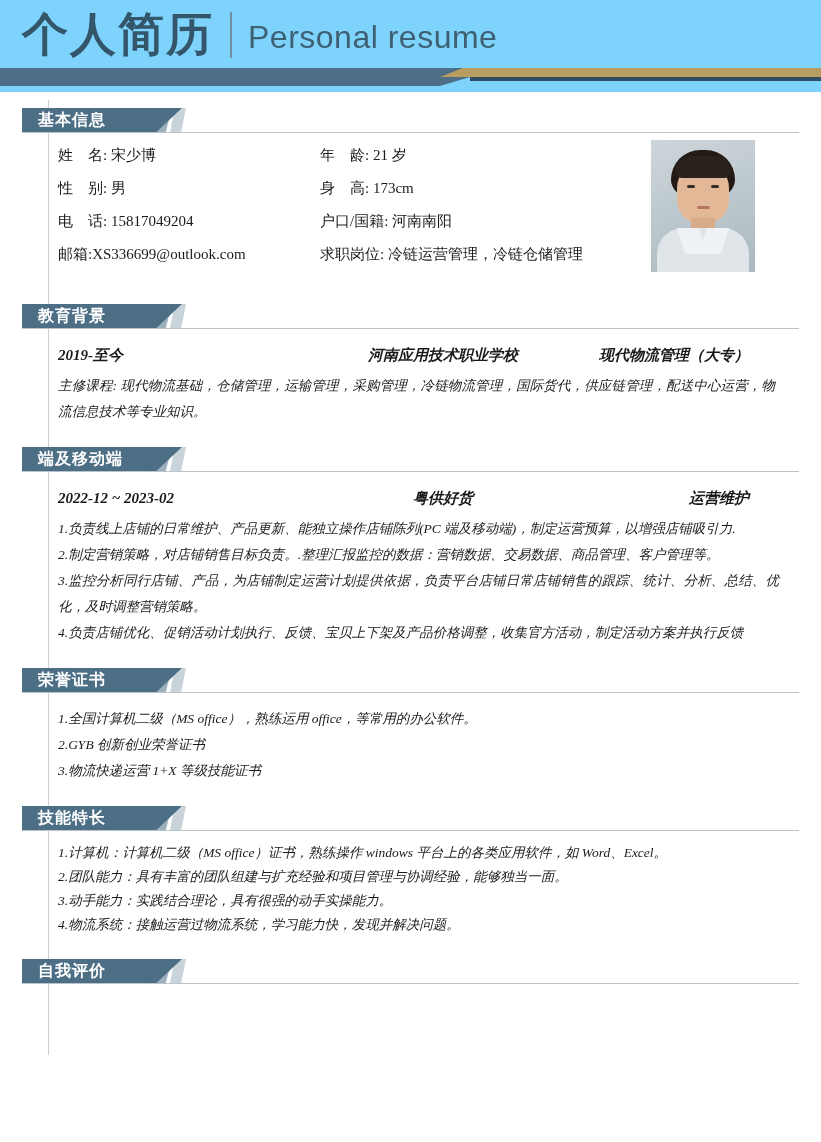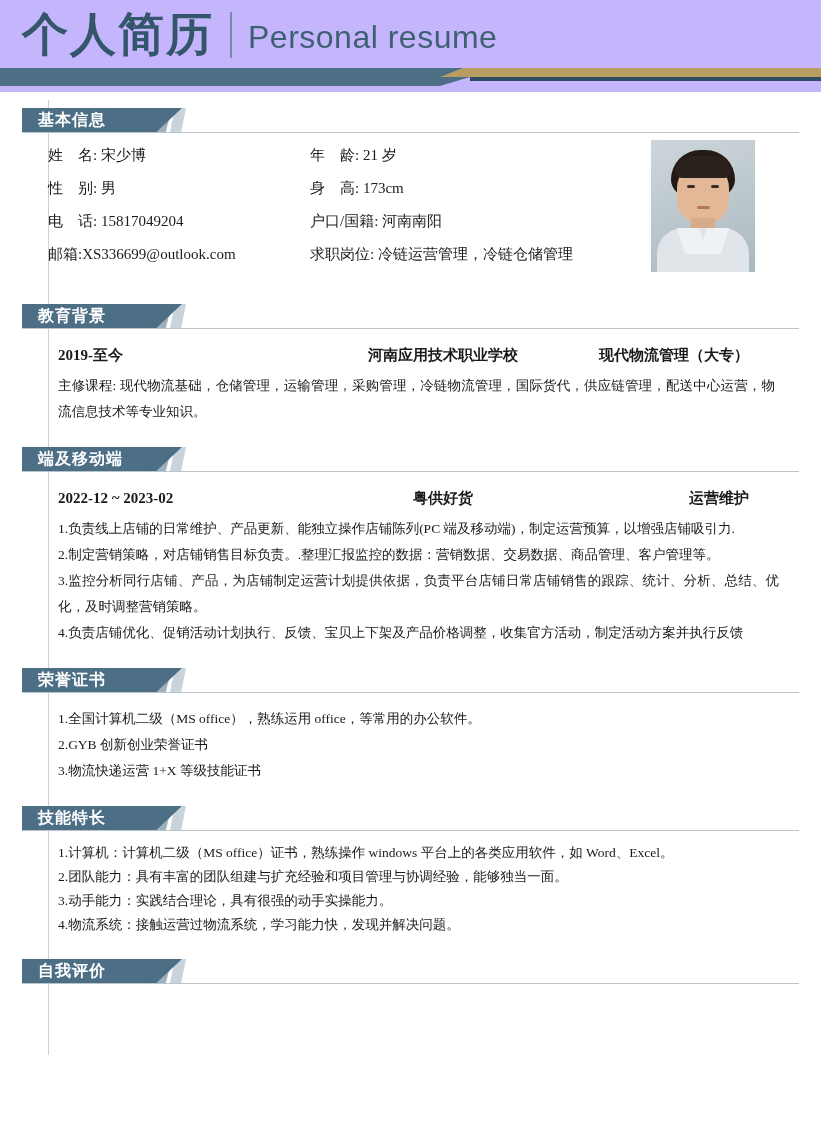--- a/index.html
+++ b/index.html
@@ -18,21 +18,21 @@
   .page {
     position: relative;
     width: 821px;
     height: 1142px;
     background: #ffffff;
   }
   
   .header {
     position: relative;
     height: 92px;
-    background: #c4b5fd;
+    background: #7dd3fc;
   }
   .header-inner {
     position: absolute;
     left: 22px;
     top: 6px;
     display: flex;
     align-items: flex-end;
   }
   .title-cn {
     font-family: "Liberation Serif", "DejaVu Serif", serif;
@@ -152,21 +152,21 @@
     background: #b9c3c9;
   }
   
   .basic {
     position: relative;
     padding: 14px 0 2px 0;
     height: 140px;
   }
   .basic-grid {
     position: absolute;
-    left: 48px;
+    left: 58px;
     top: 14px;
     width: 600px;
   }
   .basic-row {
     display: flex;
     height: 33px;
     align-items: flex-start;
     font-size: 15px;
   }
   .basic-cell {
@@ -242,20 +242,21 @@
     position: absolute;
     top: 88px;
     width: 22px; height: 26px;
     background: #eef2f4;
   }
   .photo .collar-l { left: 30px; transform: skewX(18deg); }
   .photo .collar-r { left: 52px; transform: skewX(-18deg); }
   
   .content {
     padding: 8px 22px 6px 58px;
+    font-style: italic;
   }
   .row3 {
     display: flex;
     align-items: baseline;
     font-size: 15px;
     font-weight: 700;
     padding: 10px 0 8px 0;
   }
   .row3 .c-a { width: 250px; }
   .row3 .c-b { width: 270px; text-align: center; }

